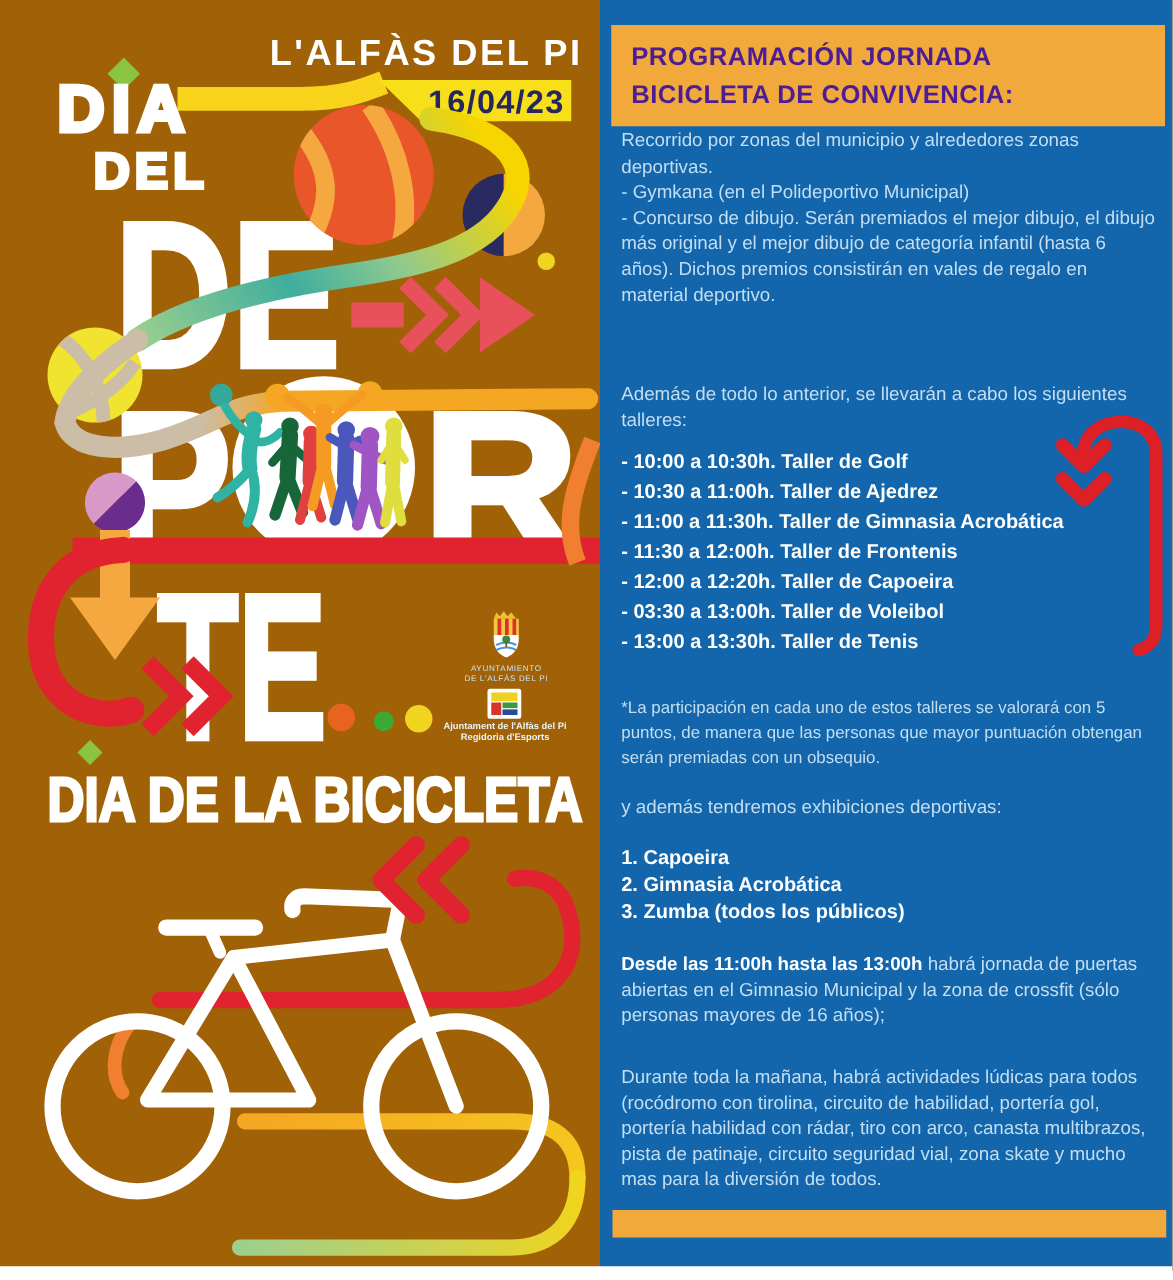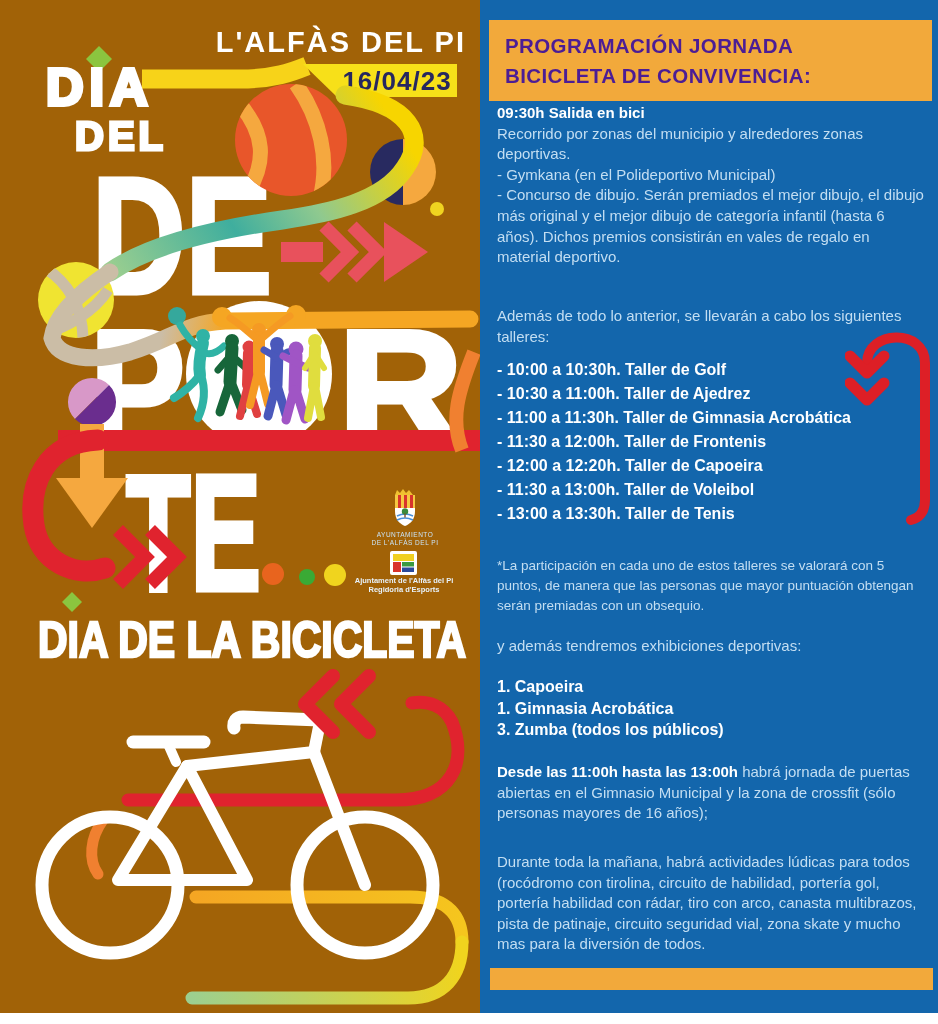--- a/index.html
+++ b/index.html
@@ -225,47 +225,46 @@
 </svg>
 </div>
 
 <div id="panel">
   <div class="hdr">
     <div>PROGRAMACIÓN JORNADA</div>
     <div>BICICLETA DE CONVIVENCIA:</div>
   </div>
 
   <div class="sec" style="top:103px">
-    <div class="b">09:30h Salida en bici</div>
     <div>Recorrido por zonas del municipio y alrededores zonas deportivas.</div>
     <div>- Gymkana (en el Polideportivo Municipal)</div>
     <div>- Concurso de dibujo. Serán premiados el mejor dibujo, el dibujo más original y el  mejor dibujo de categoría infantil (hasta 6 años). Dichos premios consistirán en vales de regalo en material deportivo.</div>
   </div>
 
   <div class="sec" style="top:306px">
     <div>Además de todo lo anterior, se llevarán a cabo los siguientes talleres:</div>
   </div>
 
   <div class="sec sched" style="top:358px">
       <div>- 10:00 a 10:30h. Taller de Golf</div>
       <div>- 10:30 a 11:00h. Taller de Ajedrez</div>
       <div>- 11:00 a 11:30h. Taller de Gimnasia Acrobática</div>
       <div>- 11:30 a 12:00h. Taller de Frontenis</div>
       <div>- 12:00 a 12:20h. Taller de Capoeira</div>
-      <div>- 11:30 a 13:00h. Taller de Voleibol</div>
+      <div>- 03:30 a 13:00h. Taller de Voleibol</div>
       <div>- 13:00 a 13:30h. Taller de Tenis</div>
     </div>
 
   <div class="sec note" style="top:556px">*La participación en cada uno de estos talleres se valorará con 5 puntos, de manera que las personas que mayor puntuación obtengan serán premiadas con un obsequio.</div>
 
   <div class="sec" style="top:636px">y además tendremos  exhibiciones deportivas:</div>
 
   <div class="sec exh" style="top:676px">
       <div>1. Capoeira</div>
-      <div>1. Gimnasia Acrobática</div>
+      <div>2. Gimnasia Acrobática</div>
       <div>3. Zumba (todos los públicos)</div>
     </div>
 
   <div class="sec" style="top:762px">
     <span class="b">Desde las 11:00h hasta las 13:00h</span><span> habrá jornada de puertas abiertas en el Gimnasio Municipal y la zona de crossfit (sólo personas mayores de 16 años);</span>
   </div>
 
   <div class="sec" style="top:852px">Durante toda la mañana, habrá actividades lúdicas para todos (rocódromo con tirolina, circuito de habilidad, portería gol, portería habilidad con rádar, tiro con arco, canasta multibrazos, pista de patinaje, circuito seguridad vial, zona skate y mucho mas para la diversión de todos.</div>
 
   <div class="obar"></div>

